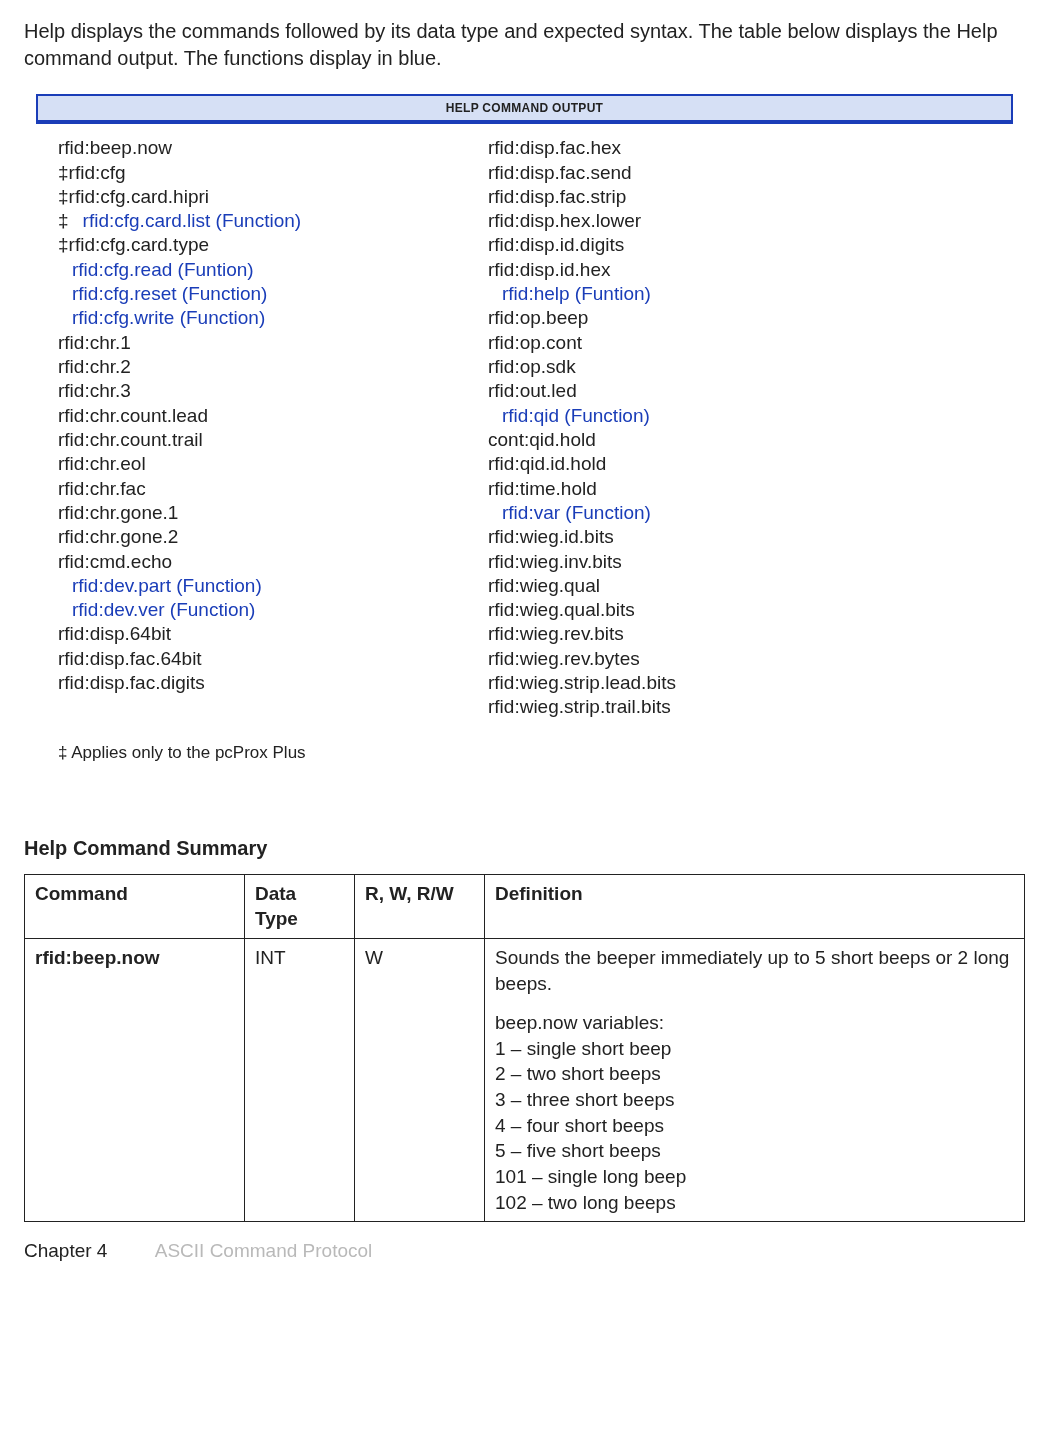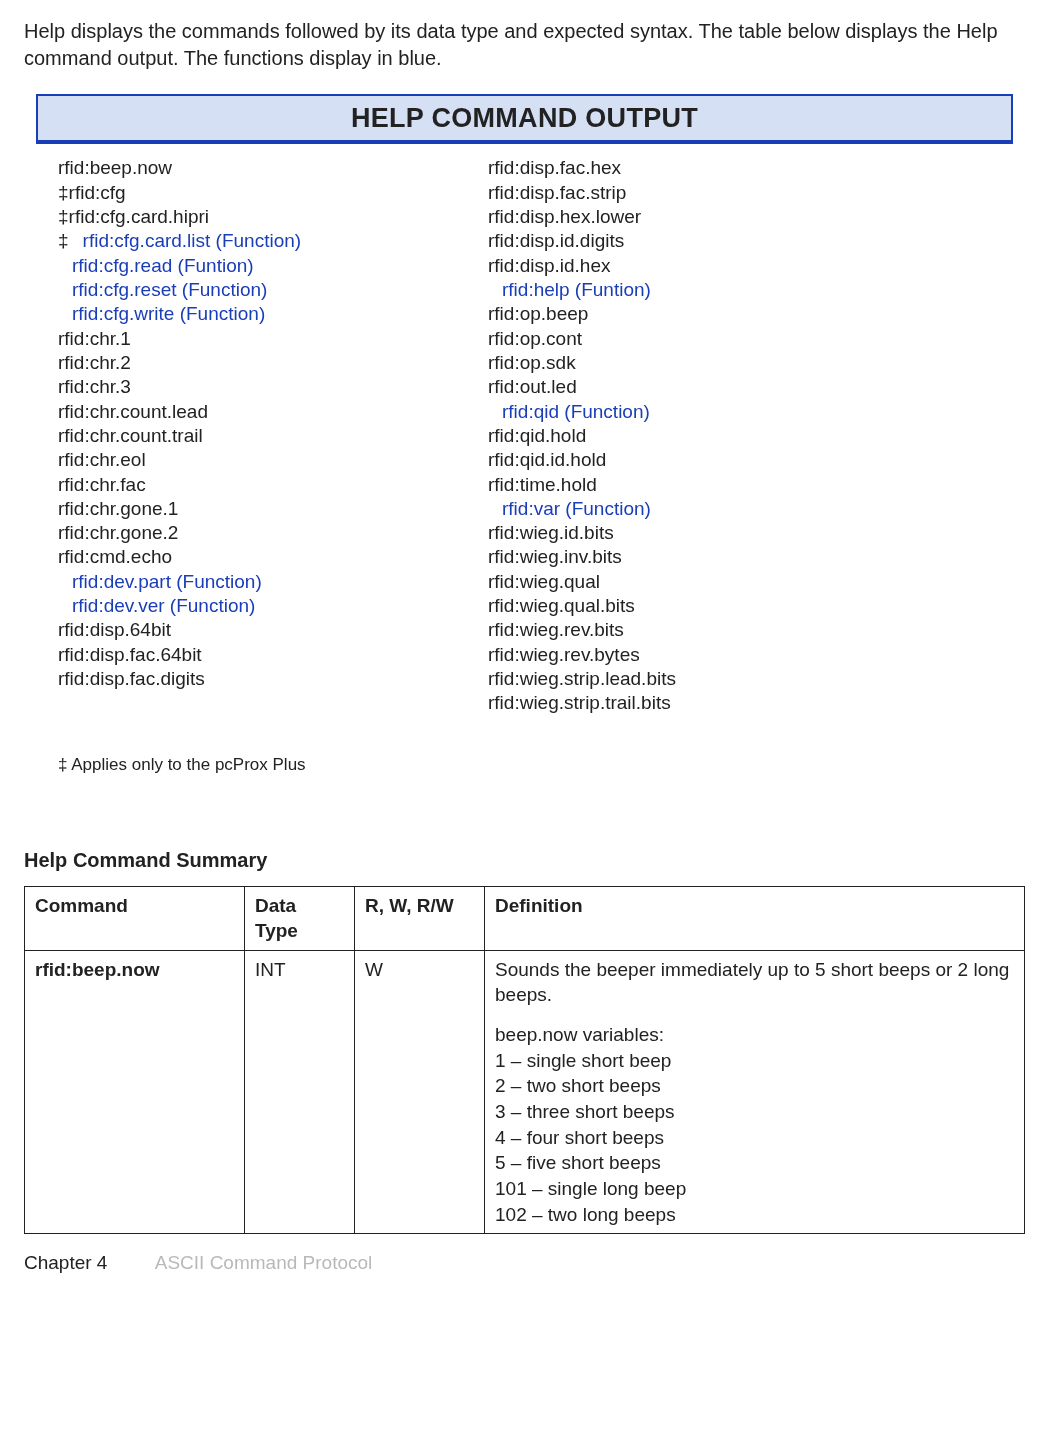--- a/index.html
+++ b/index.html
@@ -15,42 +15,42 @@
   .intro { margin-bottom: 22px; }
   .output-box {
     border: 2px solid #1a3db8;
     margin: 0 12px 8px 12px;
   }
   .output-title {
     background: #d6e0f5;
     border-bottom: 2px solid #1a3db8;
     text-align: center;
     font-weight: bold;
-    font-size: 27px;
+    font-size: 12px;
     padding: 4px 0;
     letter-spacing: 0.3px;
   }
   .cols {
     display: flex;
     padding: 4px 0 10px 0;
     margin: 0 12px;
   }
   .col {
     flex: 0 0 430px;
     padding-left: 22px;
     font-size: 19px;
     line-height: 1.28;
   }
   .row { white-space: nowrap; }
   .prefix { display:inline-block; }
   .func { color: #1a3db8; padding-left: 14px; }
   .footnote {
     font-size: 17px;
     padding-left: 34px;
-    margin-top: 28px;
+    margin-top: 12px;
     margin-bottom: 70px;
   }
   h3.section {
     font-family: "Arial Black","Segoe UI",Arial,sans-serif;
     font-weight: 900;
     font-size: 20px;
     margin: 0 0 12px 0;
   }
   table.summary {
     border-collapse: collapse;
@@ -92,20 +92,21 @@
 <div class="output-box">
   <div class="output-title">HELP COMMAND OUTPUT</div>
 </div>
 
 <div class="cols">
   <div class="col" id="col1">
       <div class="row"><span>rfid:beep.now</span></div>
       <div class="row"><span class="prefix">‡ </span><span>rfid:cfg</span></div>
       <div class="row"><span class="prefix">‡ </span><span>rfid:cfg.card.hipri</span></div>
       <div class="row"><span class="prefix">‡ </span><span class="func">rfid:cfg.card.list (Function)</span></div>
+      <div class="row"><span class="prefix">‡ </span><span>rfid:cfg.card.type</span></div>
       <div class="row"><span class="func">rfid:cfg.read (Funtion)</span></div>
       <div class="row"><span class="func">rfid:cfg.reset (Function)</span></div>
       <div class="row"><span class="func">rfid:cfg.write (Function)</span></div>
       <div class="row"><span>rfid:chr.1</span></div>
       <div class="row"><span>rfid:chr.2</span></div>
       <div class="row"><span>rfid:chr.3</span></div>
       <div class="row"><span>rfid:chr.count.lead</span></div>
       <div class="row"><span>rfid:chr.count.trail</span></div>
       <div class="row"><span>rfid:chr.eol</span></div>
       <div class="row"><span>rfid:chr.fac</span></div>
@@ -113,31 +114,32 @@
       <div class="row"><span>rfid:chr.gone.2</span></div>
       <div class="row"><span>rfid:cmd.echo</span></div>
       <div class="row"><span class="func">rfid:dev.part (Function)</span></div>
       <div class="row"><span class="func">rfid:dev.ver (Function)</span></div>
       <div class="row"><span>rfid:disp.64bit</span></div>
       <div class="row"><span>rfid:disp.fac.64bit</span></div>
       <div class="row"><span>rfid:disp.fac.digits</span></div>
     </div>
   <div class="col" id="col2">
       <div class="row"><span>rfid:disp.fac.hex</span></div>
+      <div class="row"><span>rfid:disp.fac.send</span></div>
       <div class="row"><span>rfid:disp.fac.strip</span></div>
       <div class="row"><span>rfid:disp.hex.lower</span></div>
       <div class="row"><span>rfid:disp.id.digits</span></div>
       <div class="row"><span>rfid:disp.id.hex</span></div>
       <div class="row"><span class="func">rfid:help (Funtion)</span></div>
       <div class="row"><span>rfid:op.beep</span></div>
       <div class="row"><span>rfid:op.cont</span></div>
       <div class="row"><span>rfid:op.sdk</span></div>
       <div class="row"><span>rfid:out.led</span></div>
       <div class="row"><span class="func">rfid:qid (Function)</span></div>
-      <div class="row"><span>rfid:qid.hold</span></div>
+      <div class="row"><span>cont:qid.hold</span></div>
       <div class="row"><span>rfid:qid.id.hold</span></div>
       <div class="row"><span>rfid:time.hold</span></div>
       <div class="row"><span class="func">rfid:var (Function)</span></div>
       <div class="row"><span>rfid:wieg.id.bits</span></div>
       <div class="row"><span>rfid:wieg.inv.bits</span></div>
       <div class="row"><span>rfid:wieg.qual</span></div>
       <div class="row"><span>rfid:wieg.qual.bits</span></div>
       <div class="row"><span>rfid:wieg.rev.bits</span></div>
       <div class="row"><span>rfid:wieg.rev.bytes</span></div>
       <div class="row"><span>rfid:wieg.strip.lead.bits</span></div>

